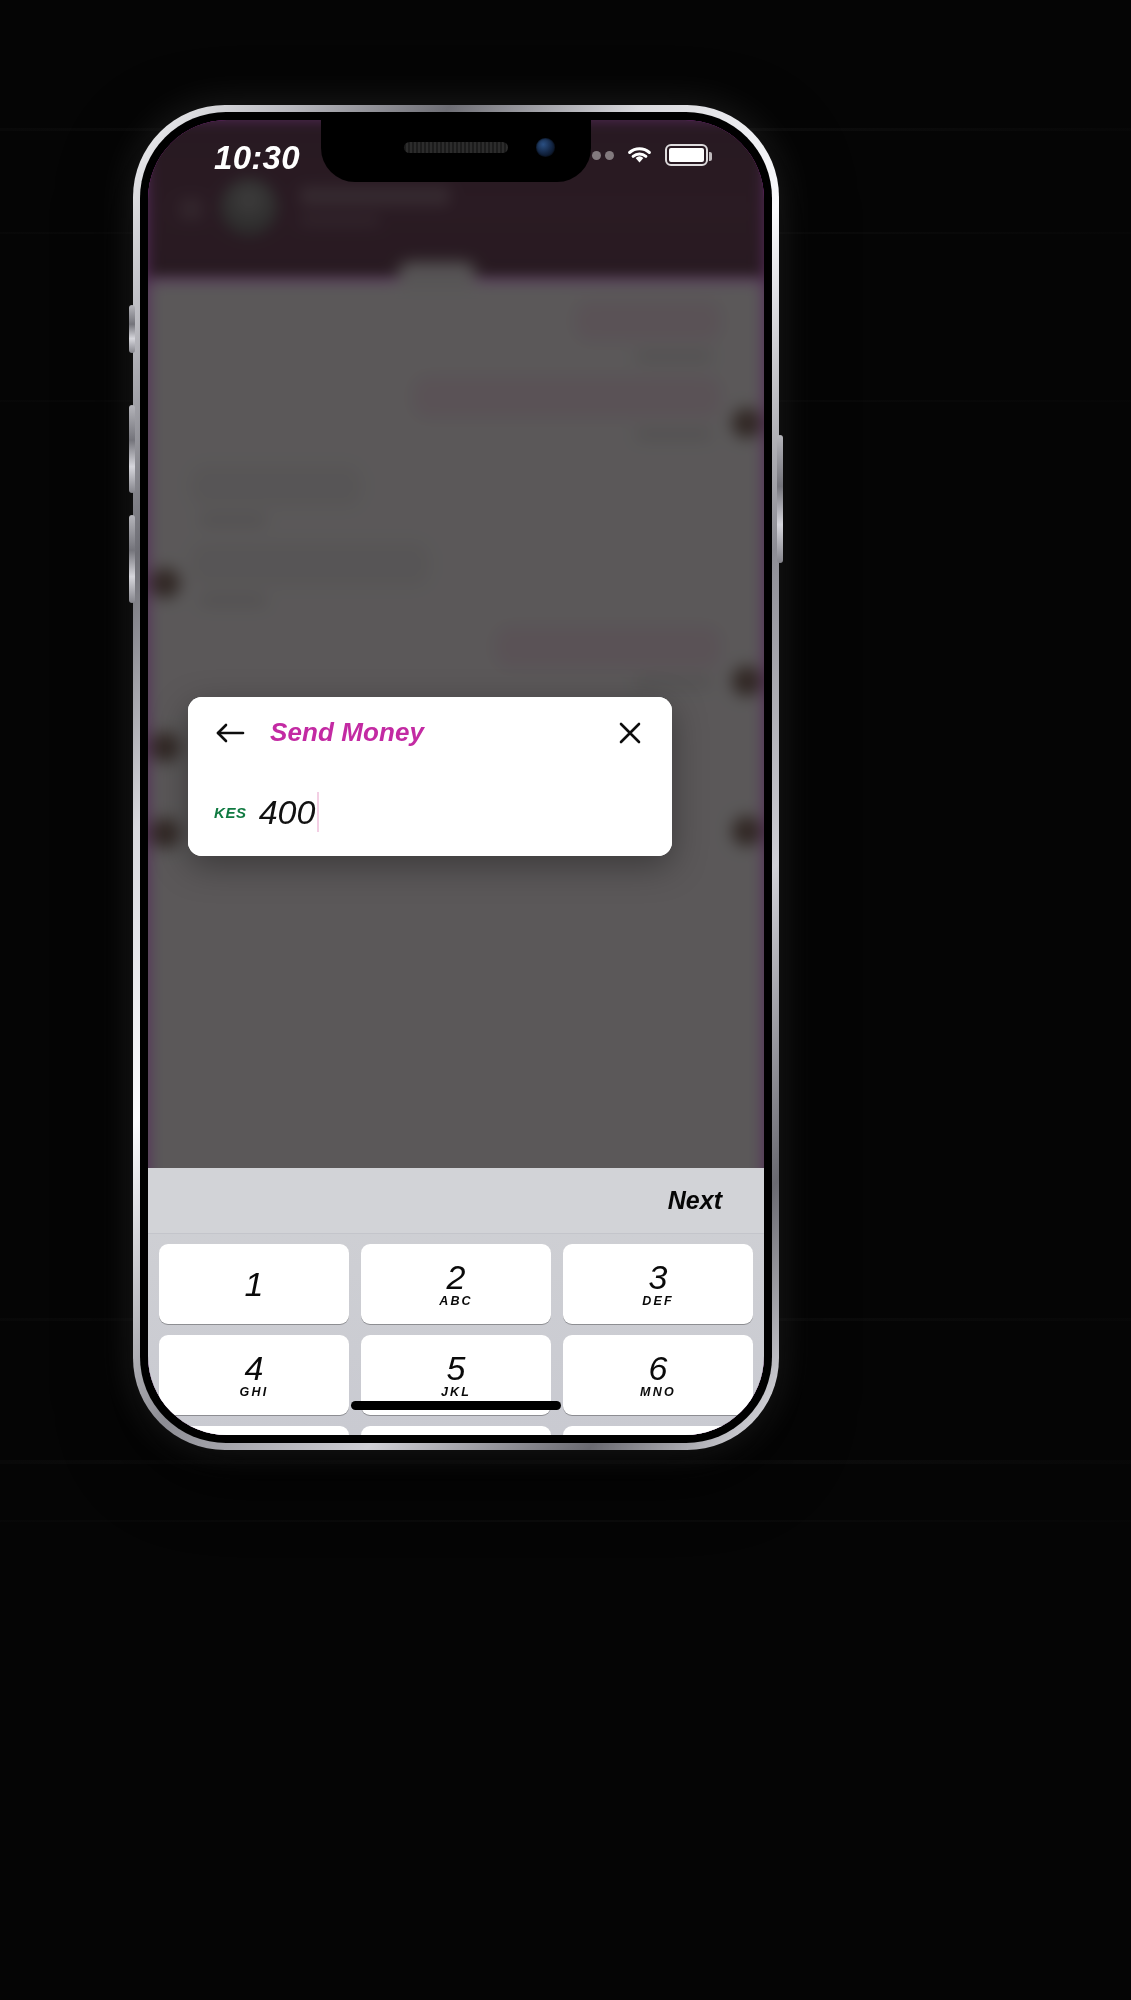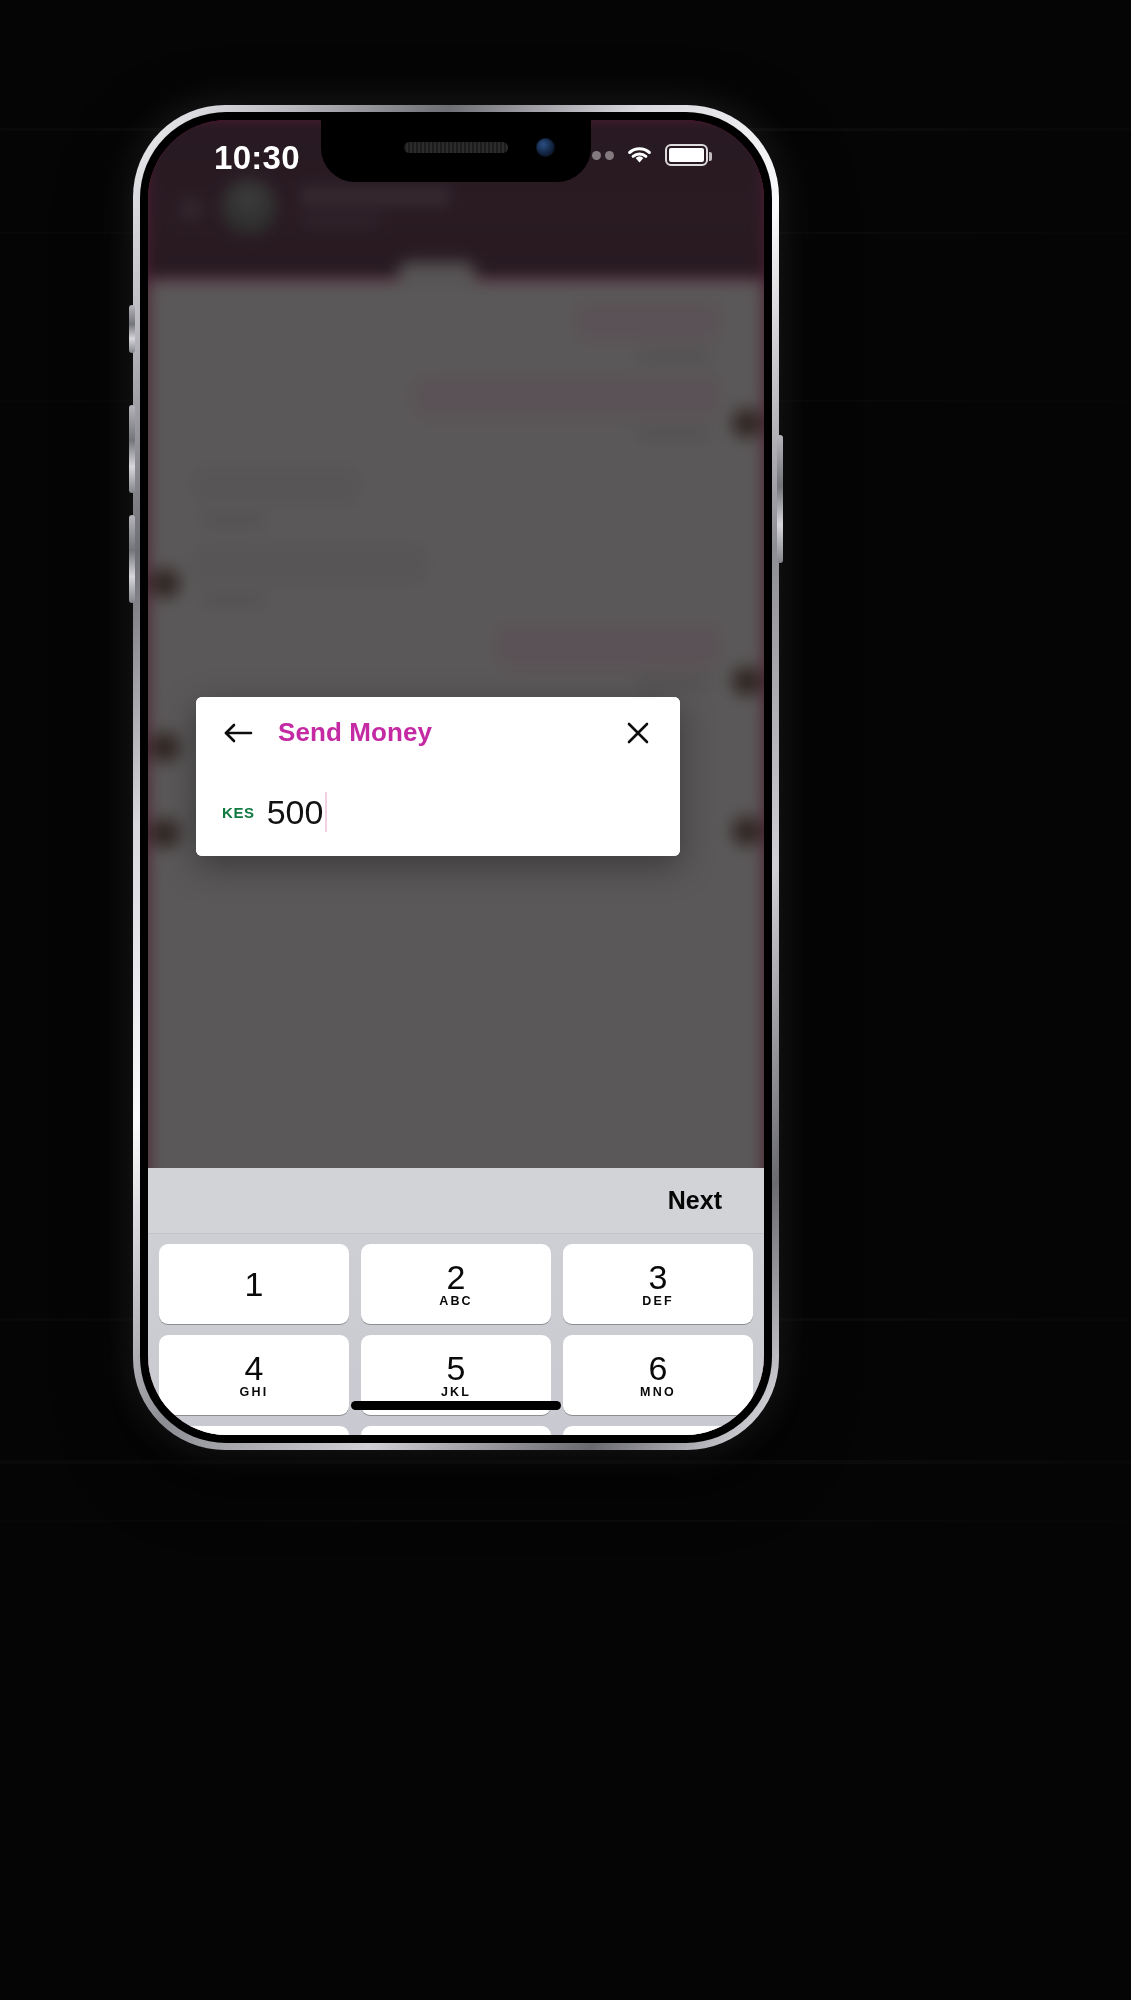--- a/index.html
+++ b/index.html
@@ -40,21 +40,22 @@
     width:100%; height:100%;
     border-radius:86px;
     background:#000;
     padding:8px;
   }
   #screen {
     position:relative;
     width:100%; height:100%;
     border-radius:79px;
     overflow:hidden;
-    background:#be185d;
+    background:#d946ef;
+    font-style:italic;
   }
 
   
   .btn-side {
     position:absolute;
     background:linear-gradient(180deg,#b5b5bb,#74747b 40%,#d6d6dc 70%,#85858c);
     border-radius:3px;
   }
   .btn-left  { left:-4px; width:6px; }
   .btn-right { right:-4px; width:6px; }
@@ -156,22 +157,22 @@
   #camera {
     position:absolute; right:36px; top:18px;
     width:19px; height:19px; border-radius:50%;
     background:radial-gradient(circle at 38% 34%, #2a4f82 0%, #12233f 55%, #070b14 100%);
     box-shadow:inset 0 0 2px #000;
   }
 
   
   #modal {
     position:absolute; z-index:40;
-    left:48px; top:577px; width:484px;
-    border-radius:6px; overflow:hidden;
+    left:40px; top:577px; width:484px;
+    border-radius:14px; overflow:hidden;
     background:#fff;
     box-shadow:0 10px 34px rgba(0,0,0,.35);
   }
   #modal-header {
     display:flex; align-items:center;
     height:71px; padding:0 26px;
     background:#fff;
   }
   #back-arrow {
     width:34px; height:34px; flex:0 0 auto;
@@ -370,21 +371,21 @@
             <div id="close-x">
               <svg width="26" height="26" viewBox="0 0 26 26">
                 <path d="M4 4 L22 22 M22 4 L4 22" stroke="#0d0d0d" stroke-width="2.6" stroke-linecap="round"></path>
               </svg>
             </div>
           </div>
 
 
           <div id="amount-row">
             <span id="currency">KES</span>
-            <span id="amount-value">500</span>
+            <span id="amount-value">400</span>
             <span id="caret"></span>
           </div>
         </div>
 
         <div id="keyboard">
 
           <div id="kb-toolbar">
             <div id="next-btn">Next</div>
           </div>
 

